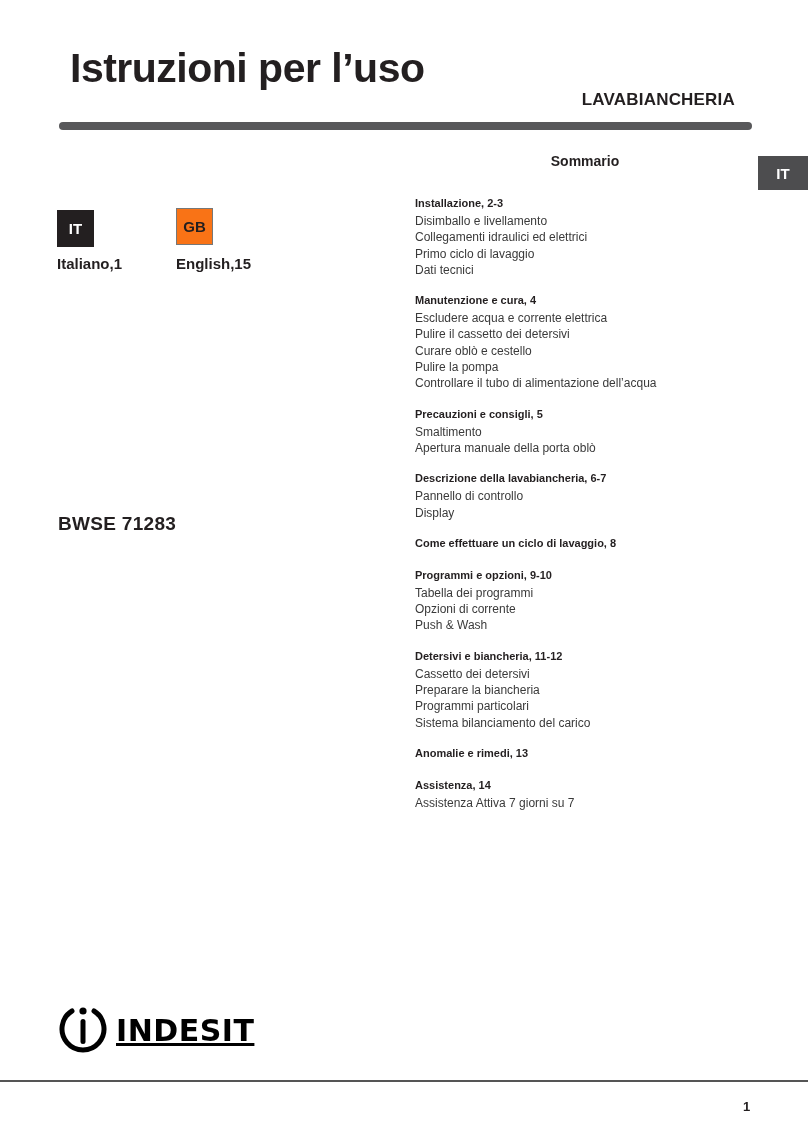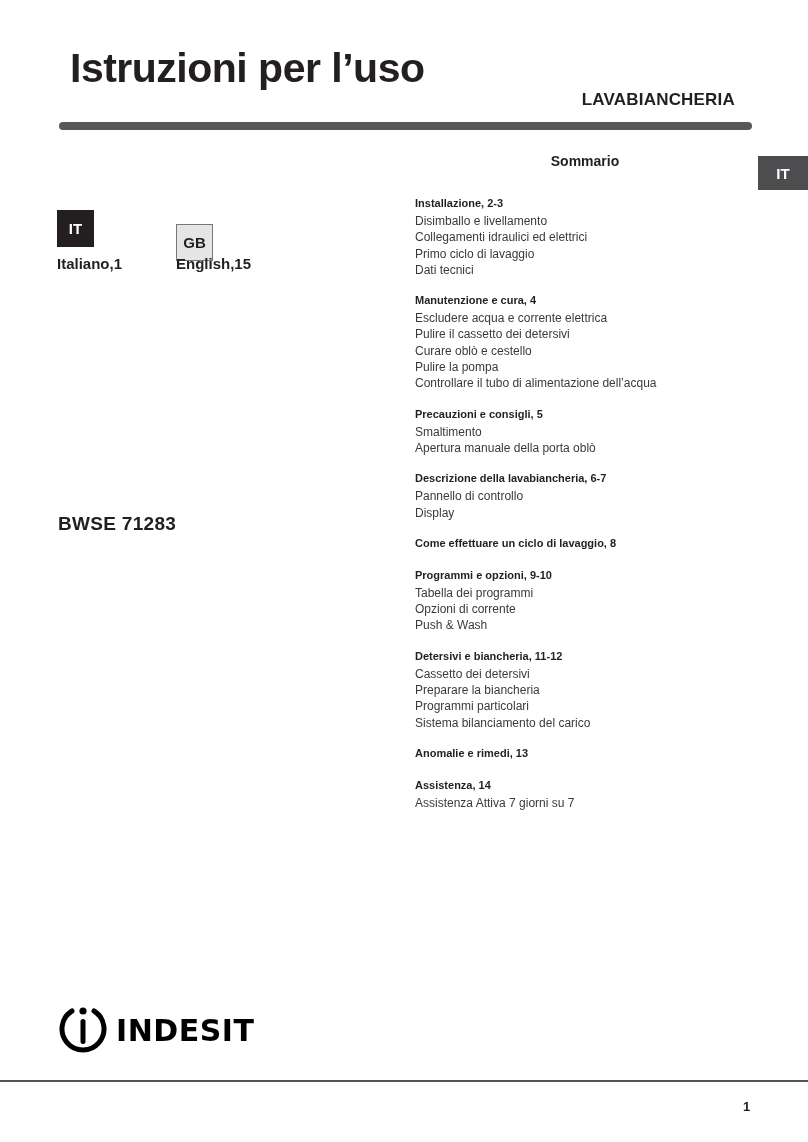--- a/index.html
+++ b/index.html
@@ -11,32 +11,32 @@
               letter-spacing:0.2px; color:#231f20; }
   .top-rule { position:absolute; left:59px; top:122px; width:693px; height:8px;
               border-radius:4px; background:#58585a; }
   .lang-tab { position:absolute; left:758px; top:156px; width:50px; height:34px;
               background:#4d4d4f; color:#fff; font-weight:bold; font-size:15px;
               display:flex; align-items:center; justify-content:center; }
   .lang-box { position:absolute; width:37px; height:37px; box-sizing:border-box;
               display:flex; align-items:center; justify-content:center;
               font-weight:bold; font-size:15px; }
   .lang-box.it { left:57px; top:210px; background:#231f20; color:#fff; }
-  .lang-box.gb { left:176px; top:224px; background:#e5e5e5; color:#231f20; border:1.5px solid #777; }
+  .lang-box.gb { left:176px; top:208px; background:#f97316; color:#231f20; border:1.5px solid #777; }
   .lang-label { position:absolute; top:255px; font-size:15px; font-weight:bold; color:#231f20; }
   .model { position:absolute; left:58px; top:513px; font-size:19px; font-weight:bold;
            letter-spacing:0.3px; color:#231f20; }
   .toc { position:absolute; left:415px; top:153px; width:340px; }
   .toc-title { font-size:14px; font-weight:bold; margin:0 0 24px 0; color:#231f20;text-align:center; }
   .section { margin-bottom:12px; }
   .section-head { font-size:11px; font-weight:bold; line-height:20px; color:#231f20; }
   .section-item { font-size:12px; line-height:16.3px; color:#3a3a3a; }
   .logo { position:absolute; left:57px; top:1005px; display:flex; align-items:center; }
   .logo-text { font-size:30px; font-weight:bold; letter-spacing:0.5px; color:#000;
-               margin-left:7px; font-family:"DejaVu Sans", sans-serif; }
+               margin-left:7px; font-family:"DejaVu Sans", sans-serif;text-decoration:underline; }
   .bottom-rule { position:absolute; left:0; top:1080px; width:808px; height:1.5px; background:#555; }
   .page-num { position:absolute; left:743px; top:1099px; font-size:13px; font-weight:bold; color:#231f20; }
 </style>
 </head>
 <body>
 
 <h1 class="title">Istruzioni per l’uso</h1>
 <div class="subtitle">LAVABIANCHERIA</div>
 <div class="top-rule"></div>
 <div class="lang-tab">IT</div>

